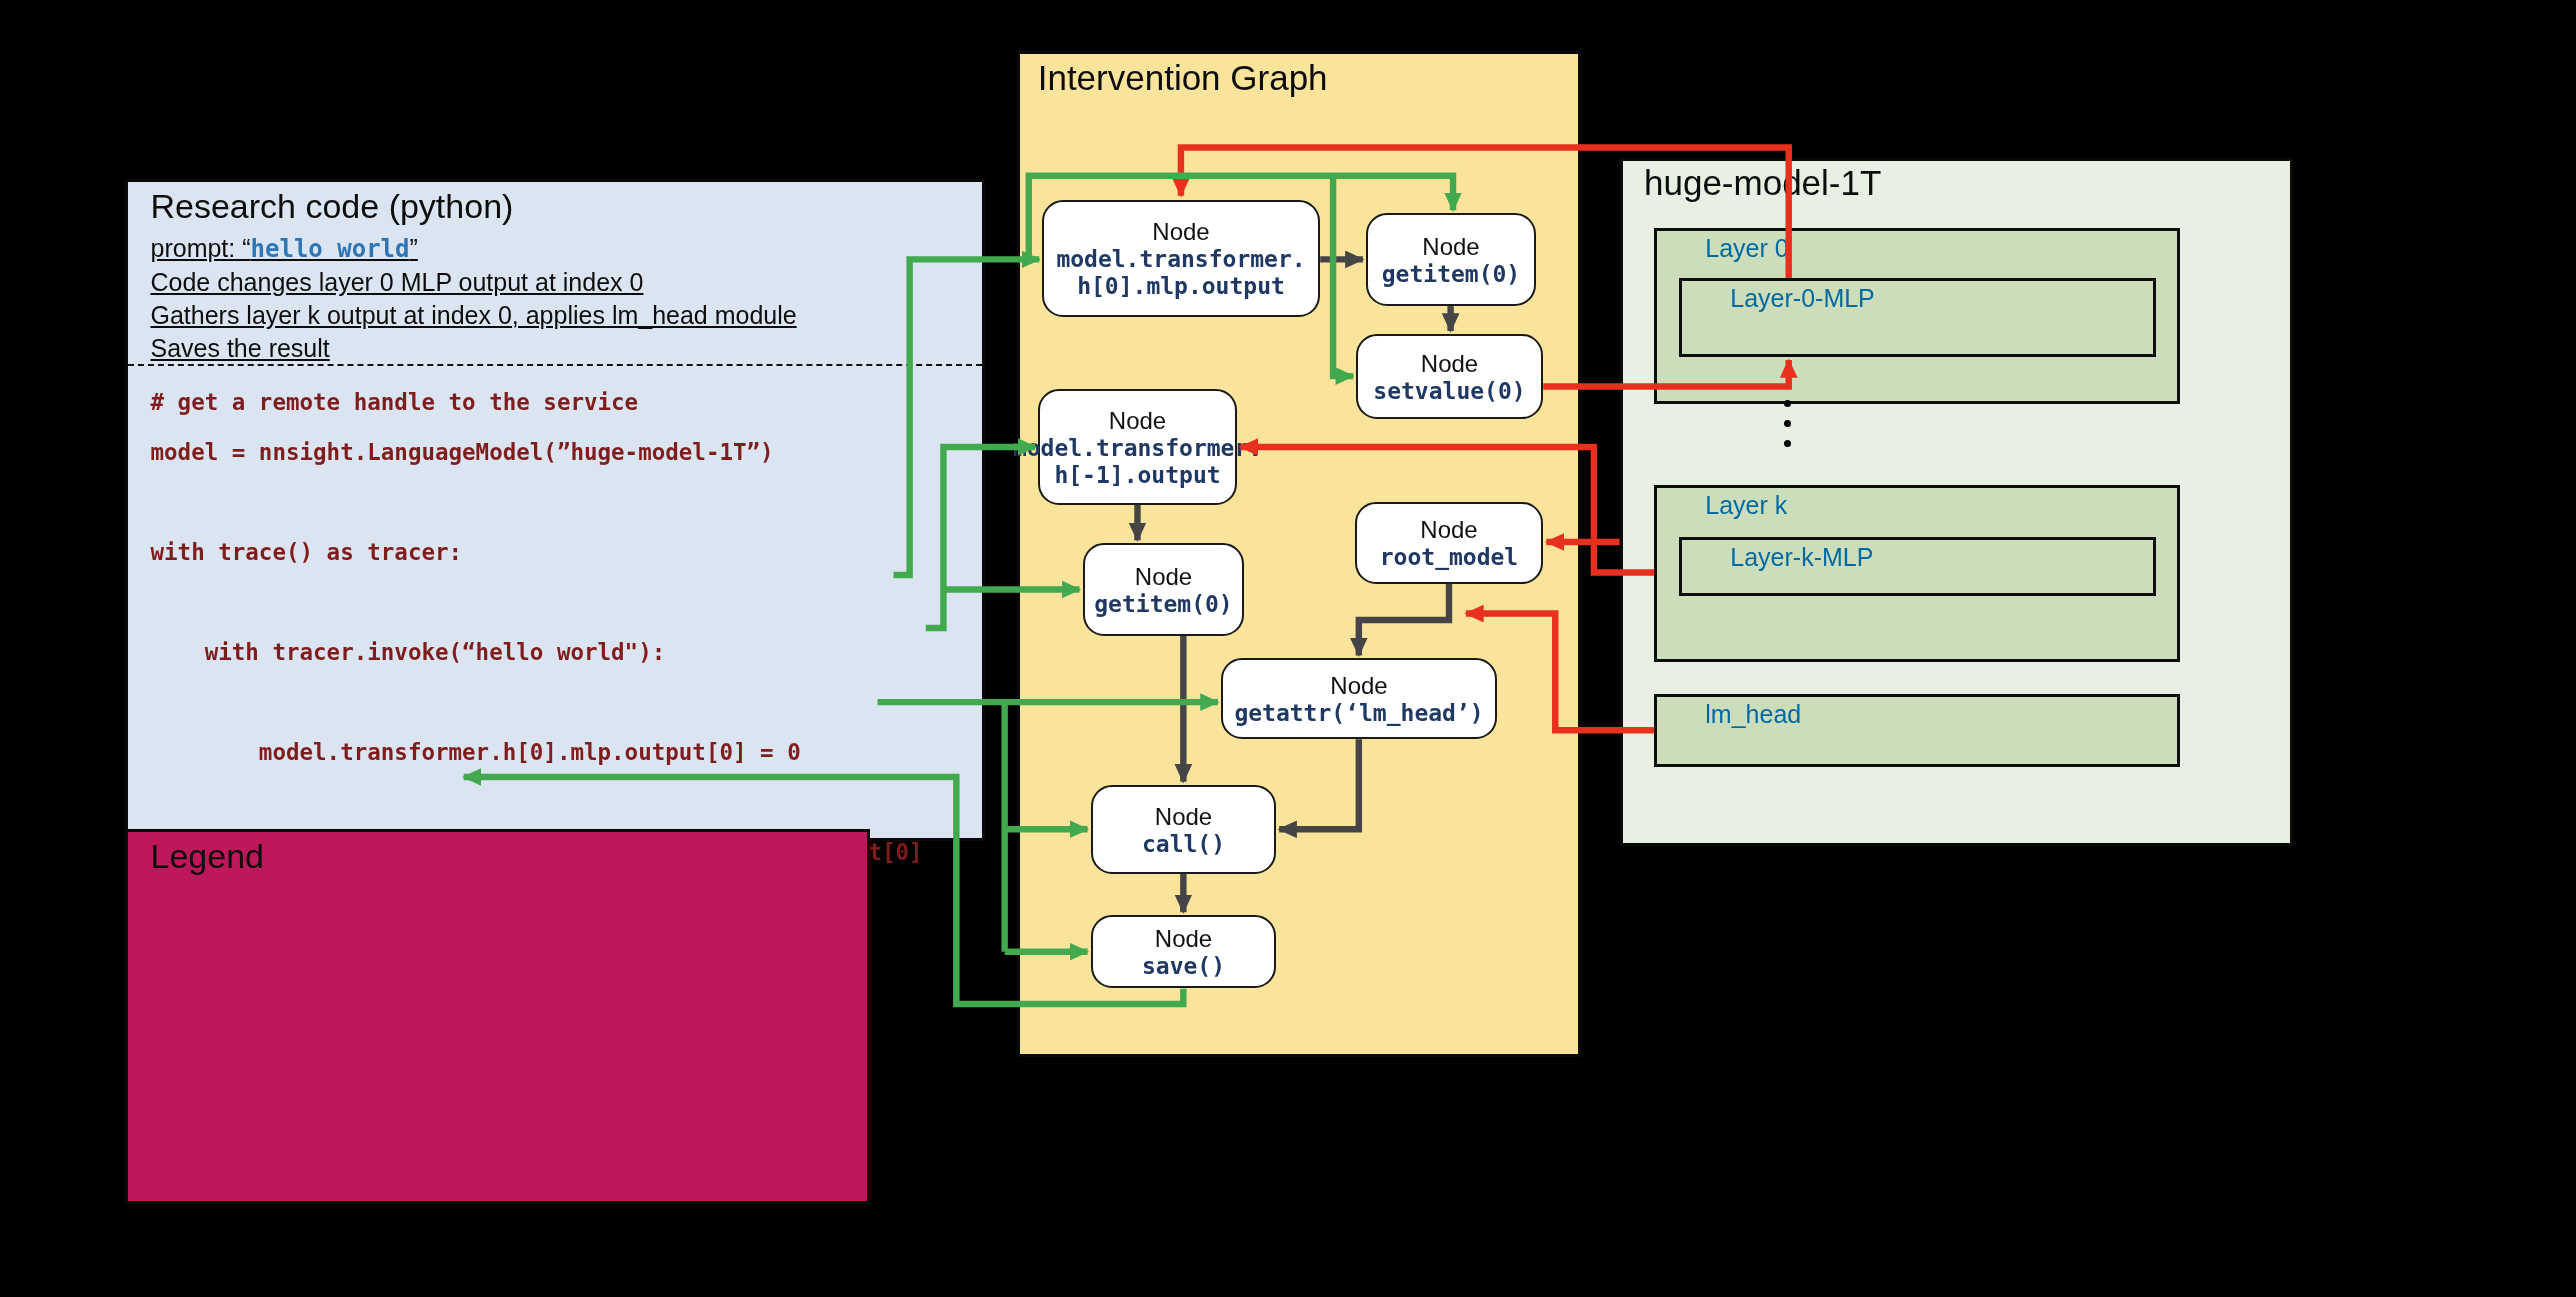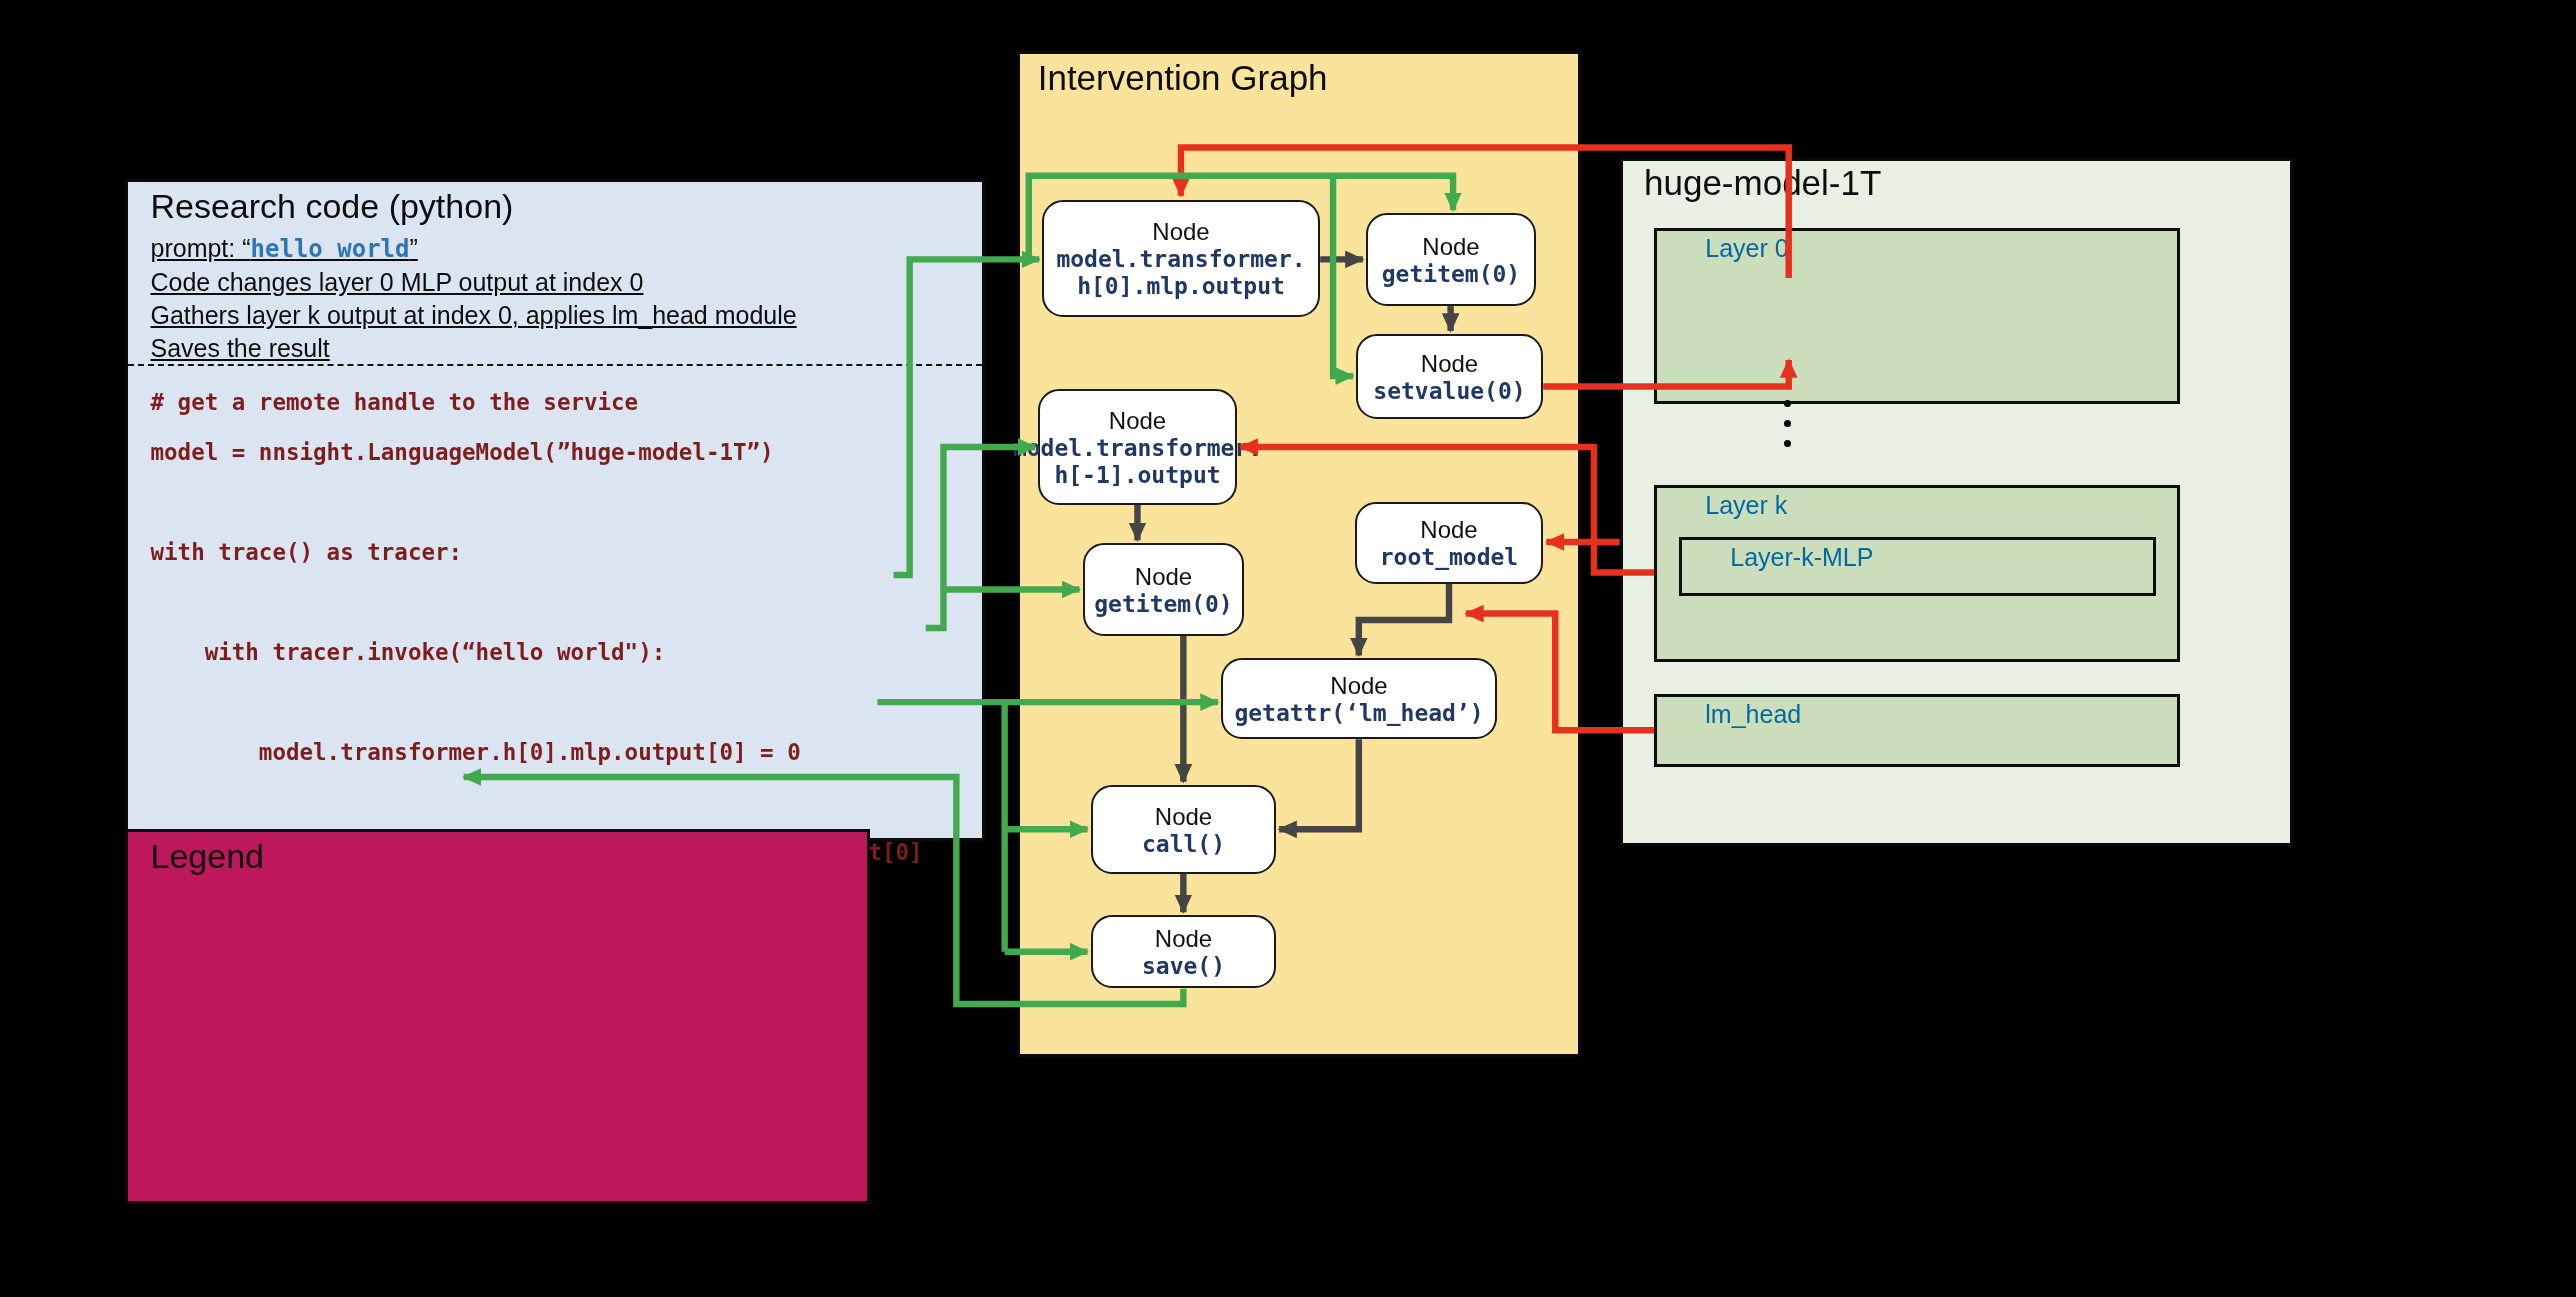--- a/index.html
+++ b/index.html
@@ -107,20 +107,23 @@
         <div class="node-code mono">save()</div>
       </div>
     </div>
 
   <div id="model-panel" class="panel">
     <div id="model-title" class="panel-title">huge-model-1T</div>
   </div>
   <div class="layer-box" style="left:1654px;top:228px;width:526px;height:176px;">
     <div class="layer-label">Layer 0</div>
   </div>
+  <div class="layer-box" style="left:1679px;top:278px;width:477px;height:79px;">
+    <div class="layer-label">Layer-0-MLP</div>
+  </div>
   <div class="dot" style="left:1784px;top:400px;"></div>
   <div class="dot" style="left:1784px;top:420px;"></div>
   <div class="dot" style="left:1784px;top:440px;"></div>
   <div class="layer-box" style="left:1654px;top:485px;width:526px;height:177px;">
     <div class="layer-label">Layer k</div>
   </div>
   <div class="layer-box" style="left:1679px;top:537px;width:477px;height:59px;">
     <div class="layer-label">Layer-k-MLP</div>
   </div>
   <div class="layer-box" style="left:1654px;top:694px;width:526px;height:73px;text-align:center;">

